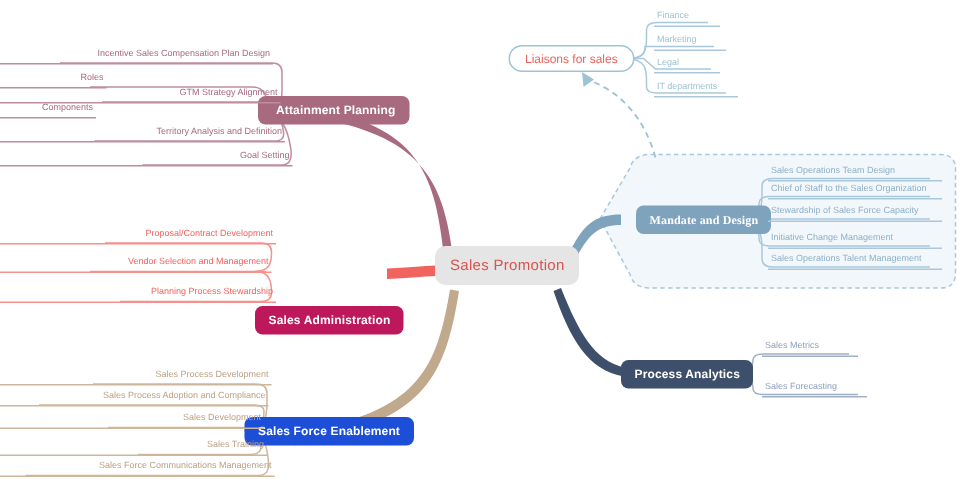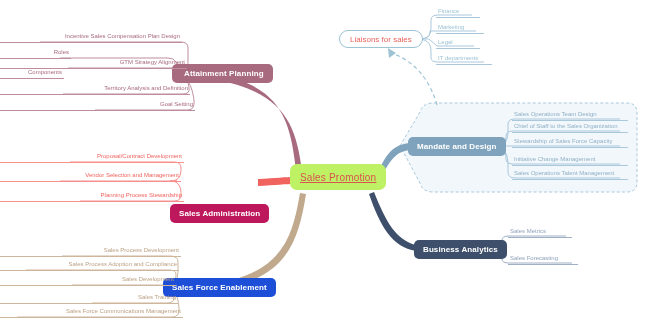--- a/index.html
+++ b/index.html
@@ -5,22 +5,22 @@
   html,body{margin:0;padding:0;background:#ffffff;}
   body{width:650px;height:335px;overflow:hidden;
        font-family:"Liberation Sans","DejaVu Sans",sans-serif;}
   #map{position:relative;width:650px;height:335px;background:#fff;}
   svg.layer{position:absolute;left:0;top:0;width:650px;height:335px;pointer-events:none;}
 
   .node{position:absolute;box-sizing:border-box;white-space:nowrap;
         display:flex;align-items:center;justify-content:center;}
 
   
-  .central{background:#bef264;color:#D9534F;font-size:10px;
-           border-radius:7px;padding:0 10px;height:26px;letter-spacing:.2px;text-decoration:underline;}
+  .central{background:#e5e5e5;color:#D9534F;font-size:10px;
+           border-radius:7px;padding:0 10px;height:26px;letter-spacing:.2px;}
 
   
   .branch{color:#ffffff;font-size:8px;font-weight:bold;border-radius:5px;
           height:19px;padding:0 9px;letter-spacing:.1px;}
   .b-attain{background:#A86A7E;}
   .b-admin {background:#be185d;margin-top:32px;}
   .b-force {background:#1d4ed8;}
   .b-mandate{background:#7FA3BC;}
   .b-biz   {background:#3E4F6B;}
 
@@ -120,28 +120,28 @@
   <div class="leaf lf-admin r" style="left:0px;top:171px;width:177px;border-bottom:1px solid #F5908D;">Vendor Selection and Management</div>
   <div class="leaf lf-admin r" style="left:0px;top:191px;width:180px;border-bottom:1px solid #F5908D;">Planning Process Stewardship</div>
 
   <div class="node branch b-force" style="left:163px;top:278px;">Sales Force Enablement</div>
   <div class="leaf lf-force r" style="left:0px;top:246px;width:177px;border-bottom:1px solid #CDB69C;">Sales Process Development</div>
   <div class="leaf lf-force r" style="left:0px;top:260px;width:175px;border-bottom:1px solid #CDB69C;">Sales Process Adoption and Compliance</div>
   <div class="leaf lf-force r" style="left:0px;top:275px;width:172px;border-bottom:1px solid #CDB69C;">Sales Development</div>
   <div class="leaf lf-force r" style="left:0px;top:293px;width:174px;border-bottom:1px solid #CDB69C;">Sales Training</div>
   <div class="leaf lf-force r" style="left:0px;top:307px;width:179px;border-bottom:1px solid #CDB69C;">Sales Force Communications Management</div>
 
-  <div class="node branch b-mandate" style="left:408px;top:137px;">Mandate and Design</div>
+  <div class="node branch b-mandate" style="left:424px;top:137px;font-family:Liberation Serif, serif;">Mandate and Design</div>
   <div class="leaf lf-mandate l" style="left:512px;top:110px;width:112px;border-bottom:1px solid #A9C8DC;">Sales Operations Team Design</div>
   <div class="leaf lf-mandate l" style="left:512px;top:122px;width:112px;border-bottom:1px solid #A9C8DC;">Chief of Staff to the Sales Organization</div>
   <div class="leaf lf-mandate l" style="left:512px;top:137px;width:112px;border-bottom:1px solid #A9C8DC;">Stewardship of Sales Force Capacity</div>
   <div class="leaf lf-mandate l" style="left:512px;top:155px;width:112px;border-bottom:1px solid #A9C8DC;">Initiative Change Management</div>
   <div class="leaf lf-mandate l" style="left:512px;top:169px;width:112px;border-bottom:1px solid #A9C8DC;">Sales Operations Talent Management</div>
 
-  <div class="node branch b-biz" style="left:414px;top:240px;">Business Analytics</div>
+  <div class="node branch b-biz" style="left:414px;top:240px;">Process Analytics</div>
   <div class="leaf lf-biz l" style="left:508px;top:227px;width:60px;border-bottom:1px solid #9FB0C6;">Sales Metrics</div>
   <div class="leaf lf-biz l" style="left:508px;top:254px;width:66px;border-bottom:1px solid #9FB0C6;">Sales Forecasting</div>
 
   <div class="node liaison" style="left:339px;top:30px;">Liaisons for sales</div>
   <div class="leaf lf-liaison l" style="left:436px;top:7px;width:40px;border-bottom:1px solid #A9C8DC;">Finance</div>
   <div class="leaf lf-liaison l" style="left:436px;top:23px;width:44px;border-bottom:1px solid #A9C8DC;">Marketing</div>
   <div class="leaf lf-liaison l" style="left:436px;top:38px;width:40px;border-bottom:1px solid #A9C8DC;">Legal</div>
   <div class="leaf lf-liaison l" style="left:436px;top:54px;width:52px;border-bottom:1px solid #A9C8DC;">IT departments</div>
 
 </div>

